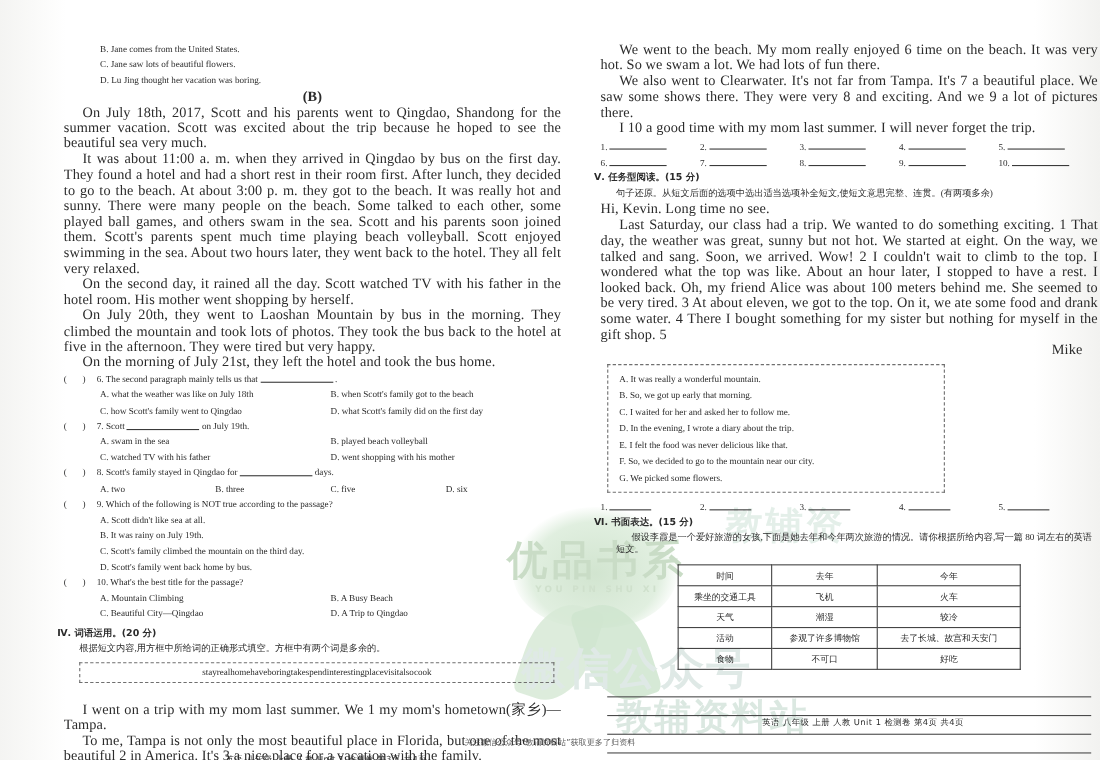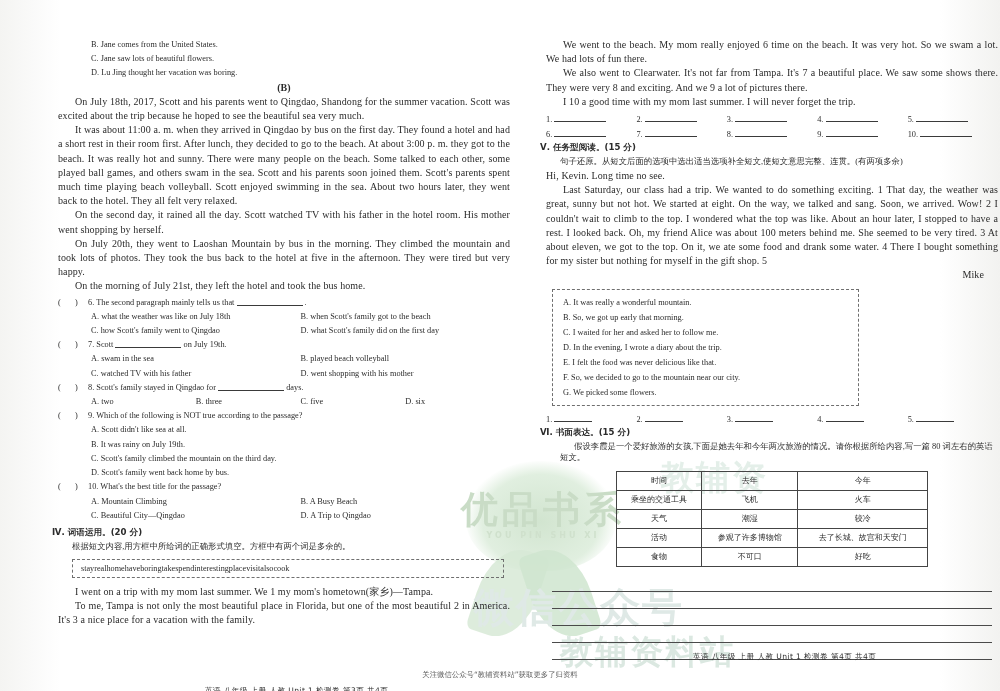--- a/index.html
+++ b/index.html
@@ -12,21 +12,21 @@
   
   #page{position:absolute;inset:0;background:#fdfdfd;}
   #scanpaper{position:absolute;inset:0;background:
      linear-gradient(90deg,#f4f4f2 0%,#ffffff 6%,#ffffff 94%,#f2f2f0 100%);}
   .colwrap{position:absolute;top:0;left:0;width:1000px;height:691px;padding-left:24px;}
   .col{position:absolute;top:38px;width:452px;}
   .colL{left:58px;}
   .colR{left:546px;}
 
   
-  .p{font-size:10px;line-height:14.2px;text-align:justify;margin:0 0 0 0;
+  .p{font-size:13px;line-height:14.2px;text-align:justify;margin:0 0 0 0;
      letter-spacing:.1px;}
   .p.ind{text-indent:17px;}
   .opt{font-size:8.3px;line-height:14.2px;margin:0;}
   .center{text-align:center;}
   .bold{font-weight:bold;}
   .cn{font-family:Liberation Serif, serif;font-size:8.4px;}
   .cnb{font-family:"DejaVu Sans","Liberation Sans",sans-serif;font-size:8.6px;font-weight:bold;}
 
   
   .qline{display:flex;align-items:flex-start;font-size:8.3px;line-height:14.2px;}
@@ -34,22 +34,22 @@
   .qbody{flex:1;}
   .qnum{display:inline-block;}
   .blank{display:inline-block;border-bottom:1px solid #3a3a3a;height:9px;vertical-align:-1px;} .b-l{width:66px;}
   .two{display:flex;}
   .two>div{width:50%;}
   .four{display:flex;}
   .four>div{width:25%;}
   .indent2{margin-left:33px;}
 
   
-  .wordbank{border:1px dashed #6f6f6f;padding:4px 8px;margin:7px 6px 7px 14px;
-     font-size:8.2px;display:flex;justify-content:flex-start;}
+  .wordbank{border:1px dashed #6f6f6f;padding:4px 8px;margin:7px 6px 17px 14px;
+     font-size:8.2px;display:flex;justify-content:center;}
   
   .optbox{border:1px dashed #6f6f6f;padding:5px 10px 5px 10px;margin:6px 0 6px 6px;
      width:285px;}
   .optbox .o{font-size:8.3px;line-height:15px;}
 
   
   .anslines{display:flex;font-size:8.3px;margin-top:3px;}
   .anslines .cell{flex:1;white-space:nowrap;}
   .aline{display:inline-block;border-bottom:1px solid #3a3a3a;width:52px;height:9px;}
   .aline.sm{width:38px;}

